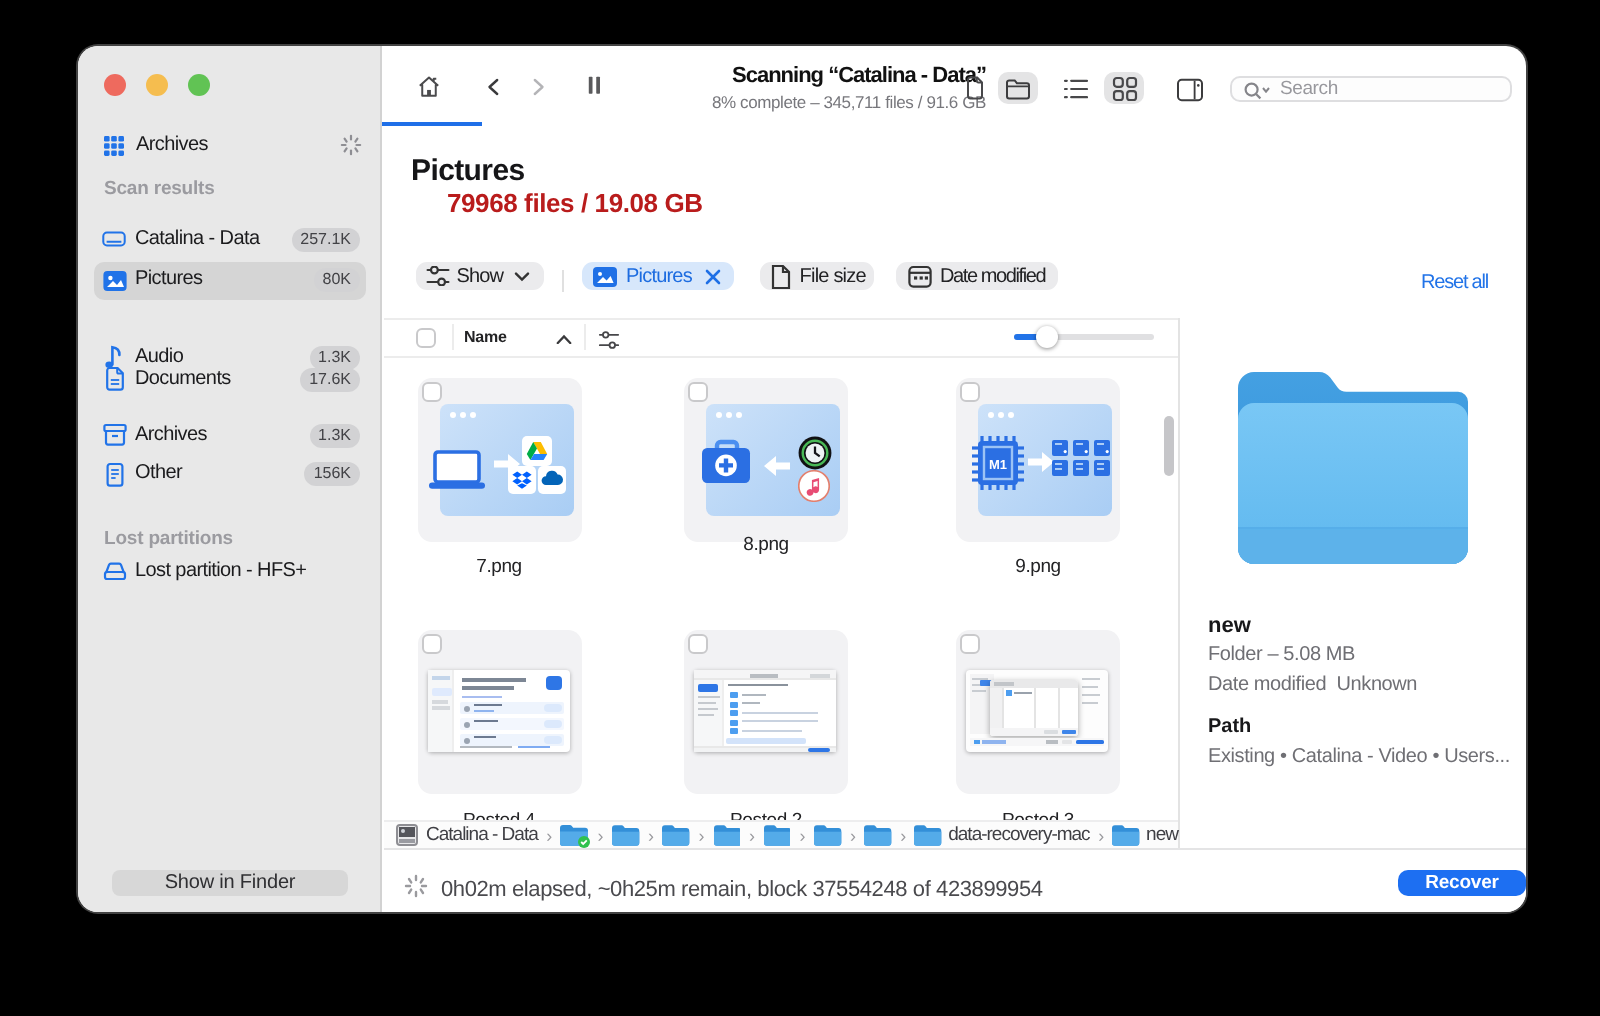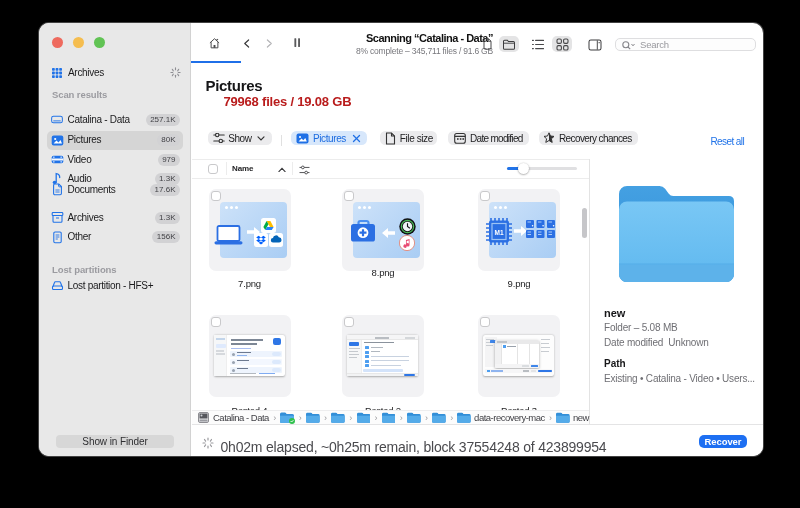--- a/index.html
+++ b/index.html
@@ -65,22 +65,22 @@
   border-left:1px solid #e3e3e3; }
 .rp-t { position:absolute; left:14px; font-size:10px; color:#6f6f74; letter-spacing:-0.2px; white-space:nowrap; }
 .scrollbar { position:absolute; left:543px; top:185px; width:5px; height:30px; border-radius:3px; background:#c6c6c9; }
 
 .crumbs { position:absolute; left:153px; top:387px; width:397px; height:14px; background:#fcfcfc;
   border-top:1px solid #ededee; display:flex; align-items:center; padding-left:6px; }
 .crumbs .sep { font-size:9px; color:#9a9a9e; margin:0 4.3px; }
 .crumbs .ct { font-size:9.5px; color:#3f3f44; letter-spacing:-0.5px; white-space:nowrap; }
 .bottom { position:absolute; left:153px; top:401px; width:571px; height:32px; background:#fff;
   border-top:1px solid #e4e4e5; }
-.bottom .txt { position:absolute; left:28.5px; top:14px; font-size:14px; color:#4a4a4e; letter-spacing:-0.2px; }
-.recover { position:absolute; left:507px; top:10px; width:48px; height:13px; background:#1d6ff2;
+.bottom .txt { position:absolute; left:28.5px; top:14px; font-size:11px; color:#4a4a4e; letter-spacing:-0.2px; }
+.recover { position:absolute; left:507px; top:10px; width:64px; height:13px; background:#1d6ff2;
   border-radius:5px; color:#fff; font-size:9.5px; font-weight:700; text-align:center; line-height:13px; letter-spacing:-0.1px; }
 </style>
 </head>
 <body>
 <div class="window">
 
   <div class="sidebar">
     <span class="tl r"></span>
       <span class="tl y"></span>
       <span class="tl g"></span>
@@ -123,32 +123,20 @@
     </div>
     <div class="item sel" style="top:107.5px">
       <svg width="13" height="13" viewBox="0 0 13 13">
           <rect x="0.7" y="1.5" width="11.6" height="10" rx="2" fill="#2173e8"></rect>
           <circle cx="4.2" cy="5" r="1.1" fill="#fff"></circle>
           <path d="M2.5 9.5 L5.5 6.5 L7.5 8.5 L9.5 6 L11 9.5 Z" fill="#fff"></path>
         </svg>
       <span class="txt">Pictures</span>
         <span class="badge">80K</span>
     </div>
-    <div class="item" style="top:127px">
-      <svg width="13" height="13" viewBox="0 0 13 13">
-          <rect x="0.7" y="2.7" width="11.6" height="7.6" rx="1.8" fill="#2173e8"></rect>
-          <rect x="0.7" y="5.5" width="11.6" height="2" fill="#fff" opacity="0.95"></rect>
-          <rect x="2" y="3.6" width="1.6" height="1.1" rx="0.3" fill="#fff" opacity="0.8"></rect>
-          <rect x="9.4" y="3.6" width="1.6" height="1.1" rx="0.3" fill="#fff" opacity="0.8"></rect>
-          <rect x="2" y="8.3" width="1.6" height="1.1" rx="0.3" fill="#fff" opacity="0.8"></rect>
-          <rect x="9.4" y="8.3" width="1.6" height="1.1" rx="0.3" fill="#fff" opacity="0.8"></rect>
-        </svg>
-      <span class="txt">Video</span>
-        <span class="badge">979</span>
-    </div>
     <div class="item" style="top:146px">
       <svg width="13" height="13" viewBox="0 0 13 13">
           <path d="M5.2 10.3 V1.6 c2.6 0.3 3.6 1.6 3.5 3.9" fill="none" stroke="#2173e8" stroke-width="1.3" stroke-linecap="round"></path>
           <ellipse cx="3.6" cy="10.4" rx="1.9" ry="1.6" fill="#2173e8"></ellipse>
         </svg>
       <span class="txt">Audio</span>
         <span class="badge">1.3K</span>
     </div>
     <div class="item" style="top:157px">
       <svg width="13" height="13" viewBox="0 0 13 13">
@@ -296,27 +284,20 @@
   </div>
   <div class="chip" style="left:408.5px;padding:0 6px;letter-spacing:-0.7px">
     <svg width="12" height="12" viewBox="0 0 12 12">
         <rect x="0.7" y="1.5" width="10.6" height="9.8" rx="2" fill="none" stroke="#333" stroke-width="1.1"></rect>
         <line x1="0.7" y1="4.4" x2="11.3" y2="4.4" stroke="#333" stroke-width="1.1"></line>
         <rect x="3" y="6.2" width="1.6" height="1.6" fill="#333"></rect>
         <rect x="5.8" y="6.2" width="1.6" height="1.6" fill="#333"></rect>
         <rect x="8.4" y="6.2" width="1.6" height="1.6" fill="#333"></rect>
       </svg>
     <span style="margin-left:4.5px">Date modified</span>
-  </div>
-  <div class="chip" style="left:500px;padding:0 6px 0 4px;letter-spacing:-0.6px">
-    <svg width="12" height="12" viewBox="0 0 12 12">
-        <path d="M6 0.8 L7.5 4 L11 4.4 L8.4 6.8 L9.2 10.4 L6 8.5 L2.8 10.4 L3.6 6.8 L1 4.4 L4.5 4 Z" fill="none" stroke="#333" stroke-width="1"></path>
-        <path d="M6 0.8 L7.5 4 L11 4.4 L8.4 6.8 L9.2 10.4 L6 8.5 Z" fill="#333"></path>
-      </svg>
-    <span style="margin-left:4px">Recovery chances</span>
   </div>
   <div class="reset">Reset all</div>
 
   <div class="thead"></div>
   <div class="checkbox" style="left:168.5px;top:141px"></div>
   <div class="vsep" style="left:186.5px;top:139px;height:13px;background:#ececec"></div>
   <span style="position:absolute;left:193px;top:142px;font-size:8px;font-weight:700;color:#232325;letter-spacing:-0.1px;line-height:8px">Name</span>
   <svg style="position:absolute;left:239px;top:143.5px" width="8" height="5.5" viewBox="0 0 9 6">
       <path d="M1 5 L4.5 1.3 L8 5" fill="none" stroke="#3a3a3c" stroke-width="1.3" stroke-linecap="round"></path>
     </svg>

